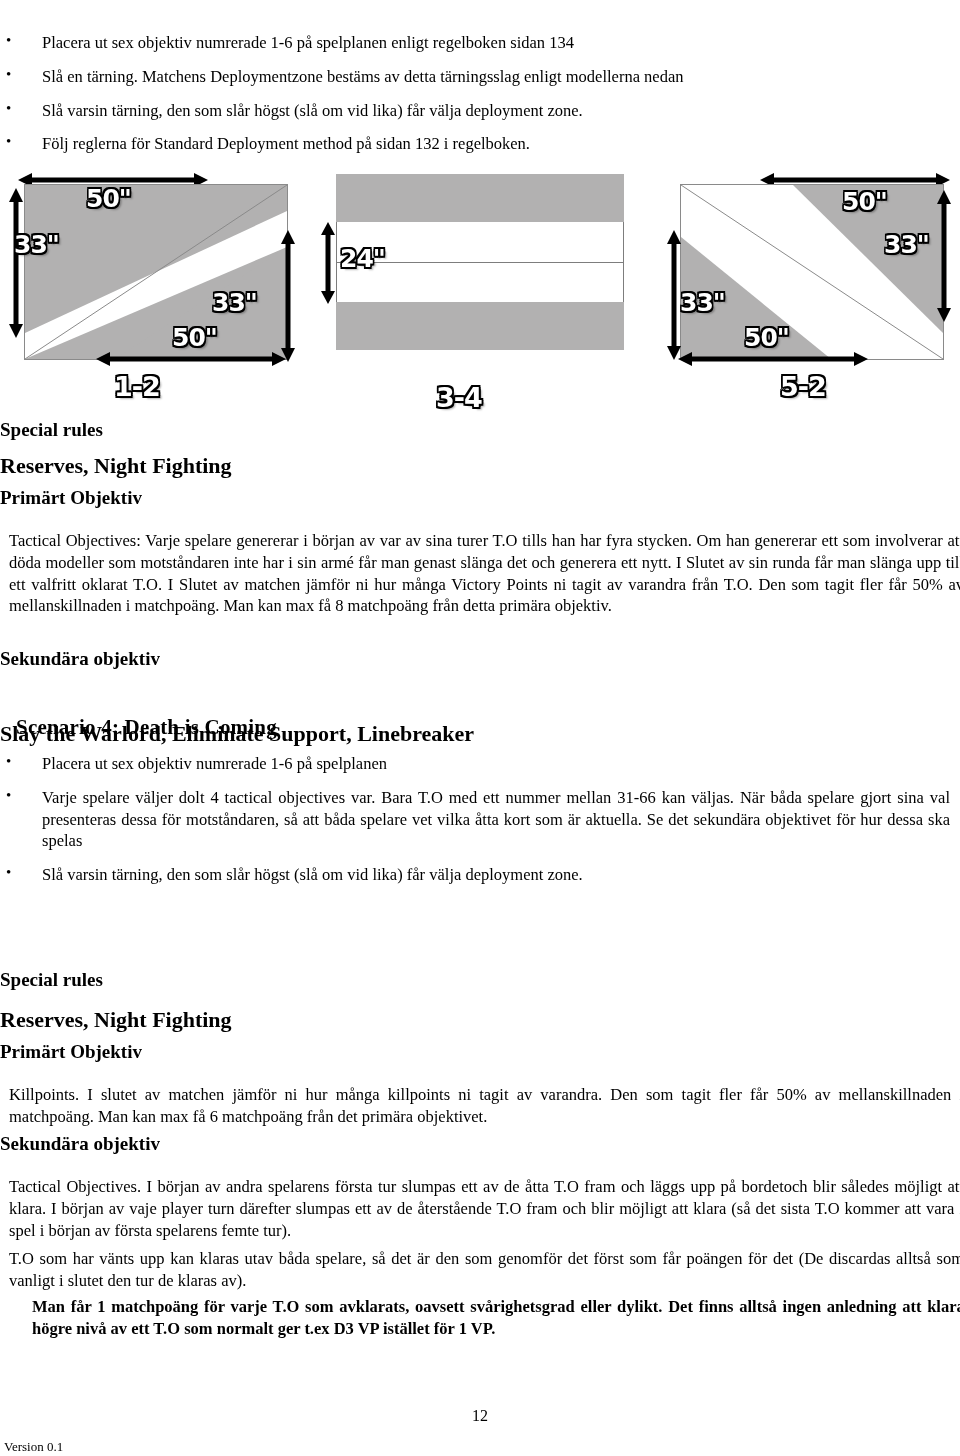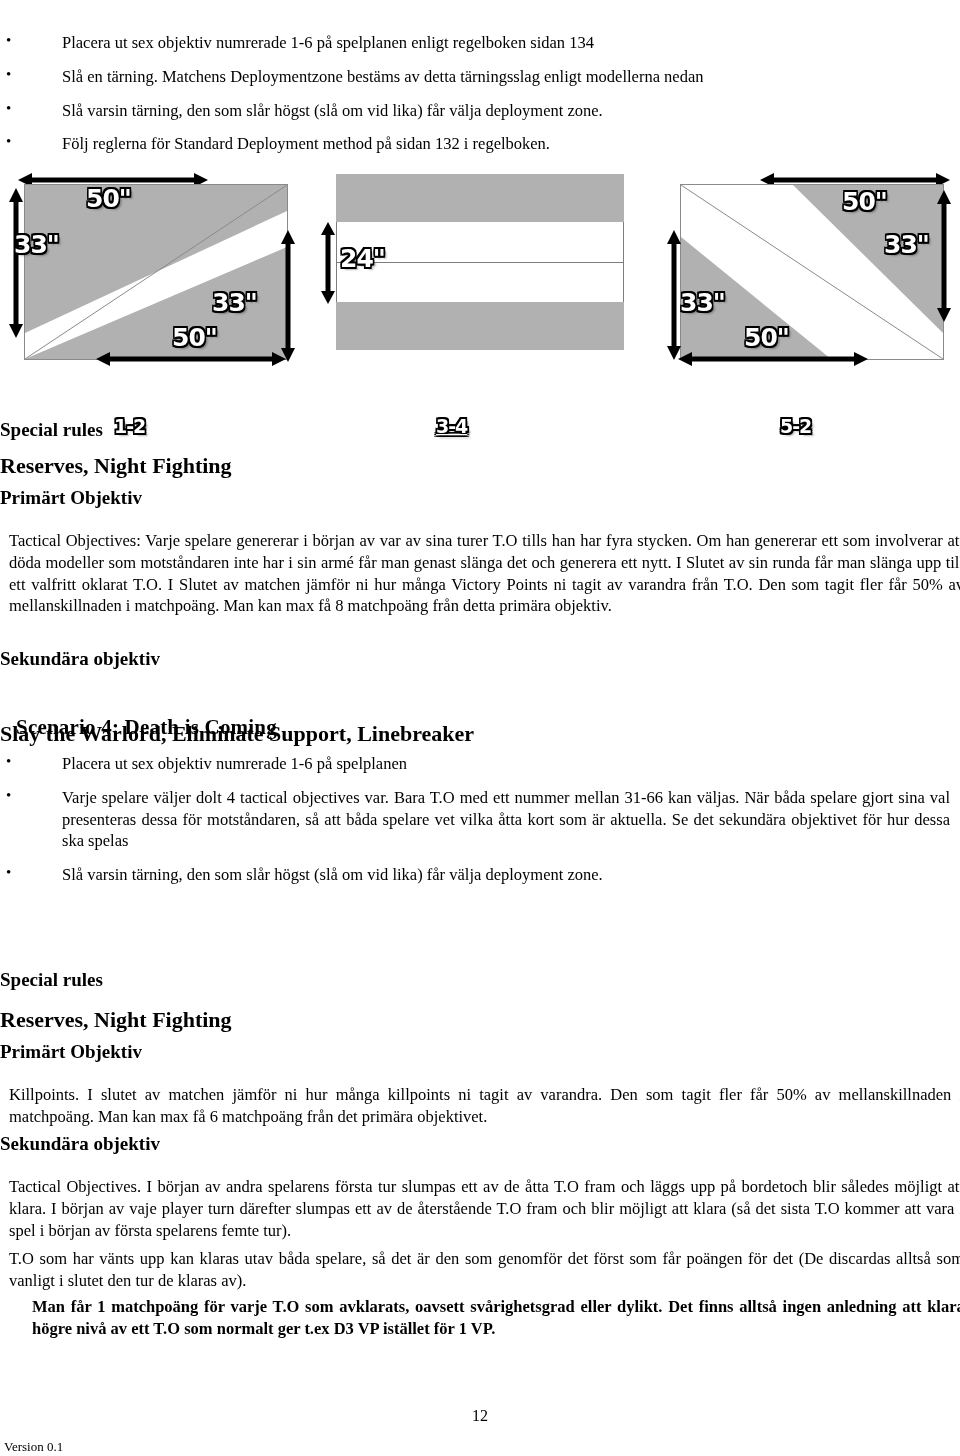--- a/index.html
+++ b/index.html
@@ -64,21 +64,21 @@
   ul.bullets {
     list-style: none;
     margin: 0;
     padding: 0;
   }
   ul.bullets > li {
     position: relative;
     font-size: 16.5px;
     line-height: 1.32;
     margin: 0 0 12px 0;
-    padding-left: 62px;
+    padding-left: 42px;
     text-align: justify;
   }
   ul.bullets > li::before {
     content: "\2022";
     position: absolute;
     left: 6px;
     top: -1px;
     font-size: 15px;
   }
 
@@ -113,31 +113,30 @@
       -1.6px -1.6px 0 #000, 1.6px -1.6px 0 #000,
       -1.6px  1.6px 0 #000, 1.6px  1.6px 0 #000,
       -1.6px 0 0 #000, 1.6px 0 0 #000,
        0 -1.6px 0 #000, 0 1.6px 0 #000,
        3px 3px 2px rgba(0,0,0,0.28);
   }
   .zone-name {
     position: absolute;
     font-family: "DejaVu Sans", sans-serif;
     font-weight: bold;
-    font-size: 19px;
+    font-size: 27px;
     letter-spacing: -1px;
     white-space: nowrap;
     color: #ffffff;
     text-shadow:
       -1.7px -1.7px 0 #000, 1.7px -1.7px 0 #000,
       -1.7px  1.7px 0 #000, 1.7px  1.7px 0 #000,
       -1.7px 0 0 #000, 1.7px 0 0 #000,
        0 -1.7px 0 #000, 0 1.7px 0 #000,
        3px 3px 2px rgba(0,0,0,0.28);
-    margin-top: 44px;
   }
   .arrow { position: absolute; }
 
   .page-number {
     position: absolute;
     width: 960px;
     text-align: center;
     font-size: 16px;
   }
   .footer-version {
@@ -214,21 +213,21 @@
         <div class="divline" style="left:0; top:88px; width:288px; height:1px;"></div>
       </div>
 
       <svg class="arrow" style="left:10px; top:54px;" width="16" height="82" viewBox="0 0 16 82">
         <line x1="8" y1="9" x2="8" y2="73" stroke="#000" stroke-width="5"></line>
         <polygon points="8,0 1,13 15,13" fill="#000"></polygon>
         <polygon points="8,82 1,69 15,69" fill="#000"></polygon>
       </svg>
 
       <div class="dim-outline" style="left:30px; top:76px;">24"</div>
-      <div class="zone-name" style="left:126px; top:203px;text-decoration:underline;">3-4</div>
+      <div class="zone-name" style="left:126px; top:214px;">3-4</div>
     </div>
 
     <div class="diagram" style="left:640px; top:0px; width:320px; height:240px;">
 
       <svg class="arrow" style="left:120px; top:4px;" width="190" height="16" viewBox="0 0 190 16">
         <line x1="10" y1="8" x2="180" y2="8" stroke="#000" stroke-width="5"></line>
         <polygon points="0,8 14,1 14,15" fill="#000"></polygon>
         <polygon points="190,8 176,1 176,15" fill="#000"></polygon>
       </svg>
 

